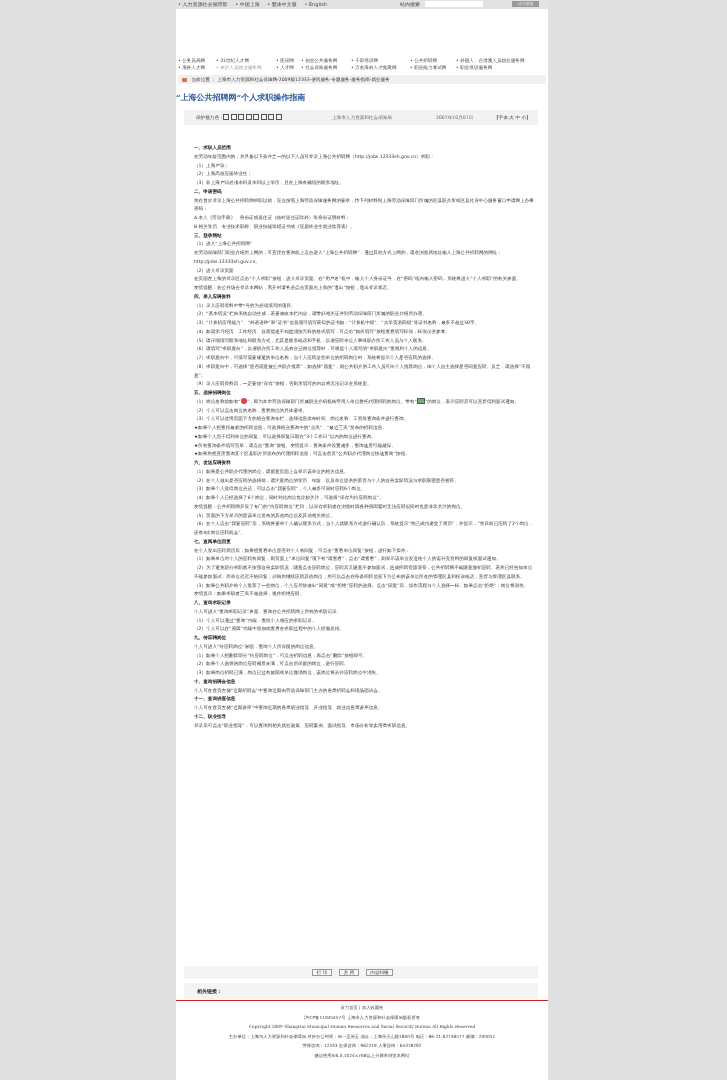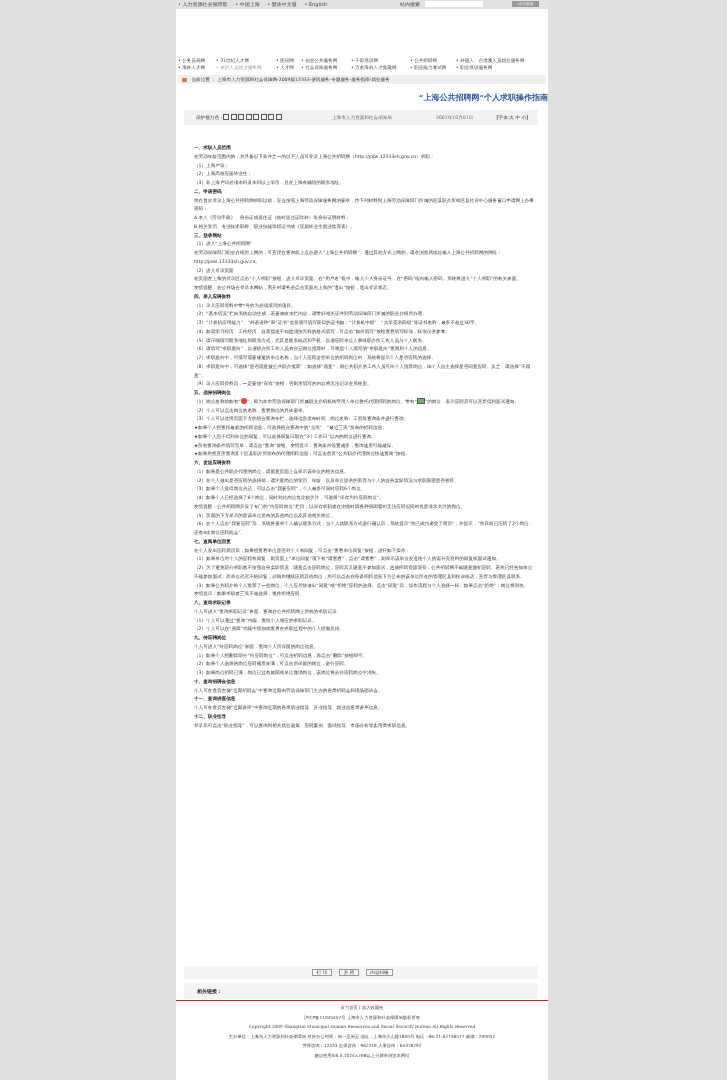--- a/index.html
+++ b/index.html
@@ -10,21 +10,21 @@
   .toplinks span { margin-right:6px; }
   .search-label { position:absolute; left:224px; top:1px; font-size:5px; color:#444; }
   .search-input { position:absolute; left:249px; top:1px; width:58px; height:6px; background:#fff; border:none; padding:0; }
   .search-btn { position:absolute; left:336px; top:1px; width:27px; height:6px; background:#999; color:#eee; font-size:4px; text-align:center; line-height:6px; border:none; padding:0; }
   .nav { position:absolute; left:2px; top:58px; width:368px; font-size:4.6px; color:#444; }
   .nav-row { position:relative; height:7px; }
   .nav-row span { position:absolute; white-space:nowrap; }
   .nav-row .dim { color:#999; }
   .crumb { position:absolute; left:2px; top:75px; width:368px; height:9px; background:#f0f0f0; font-size:4.6px; color:#333; line-height:9px; }
   .crumb .home { display:inline-block; width:5px; height:4px; background:#e07050; margin:0 3px 0 4px; vertical-align:middle; border-radius:1px; }
-  .title { position:absolute; left:0; top:92px; width:372px; text-align:right; font-family:"DejaVu Serif", serif; font-weight:bold; font-size:8px; color:#2a5a9a; }
+  .title { position:absolute; left:0; top:92px; width:372px; text-align:left; font-family:"DejaVu Serif", serif; font-weight:bold; font-size:8px; color:#2a5a9a; }
   .meta { position:absolute; left:8px; top:110px; width:354px; height:15px; background:#f2f2f2; font-size:4.6px; color:#333; }
   .meta .prot { position:absolute; left:12px; top:5px; }
   .meta .swatches { position:absolute; left:39px; top:4px; }
   .meta .swatches i { display:inline-block; width:4px; height:4px; border:1px solid #555; margin-right:1.5px; }
   .meta .pub { position:absolute; left:148px; top:5px; color:#666; }
   .meta .date { position:absolute; left:252px; top:5px; color:#666; }
   .meta .font { position:absolute; left:310px; top:5px; }
   .content { position:absolute; left:18px; top:144px; width:340px; font-size:4.6px; color:#333; line-height:8.75px; }
   .content p { margin:0; }
   .content .h { font-weight:bold; color:#222; }

